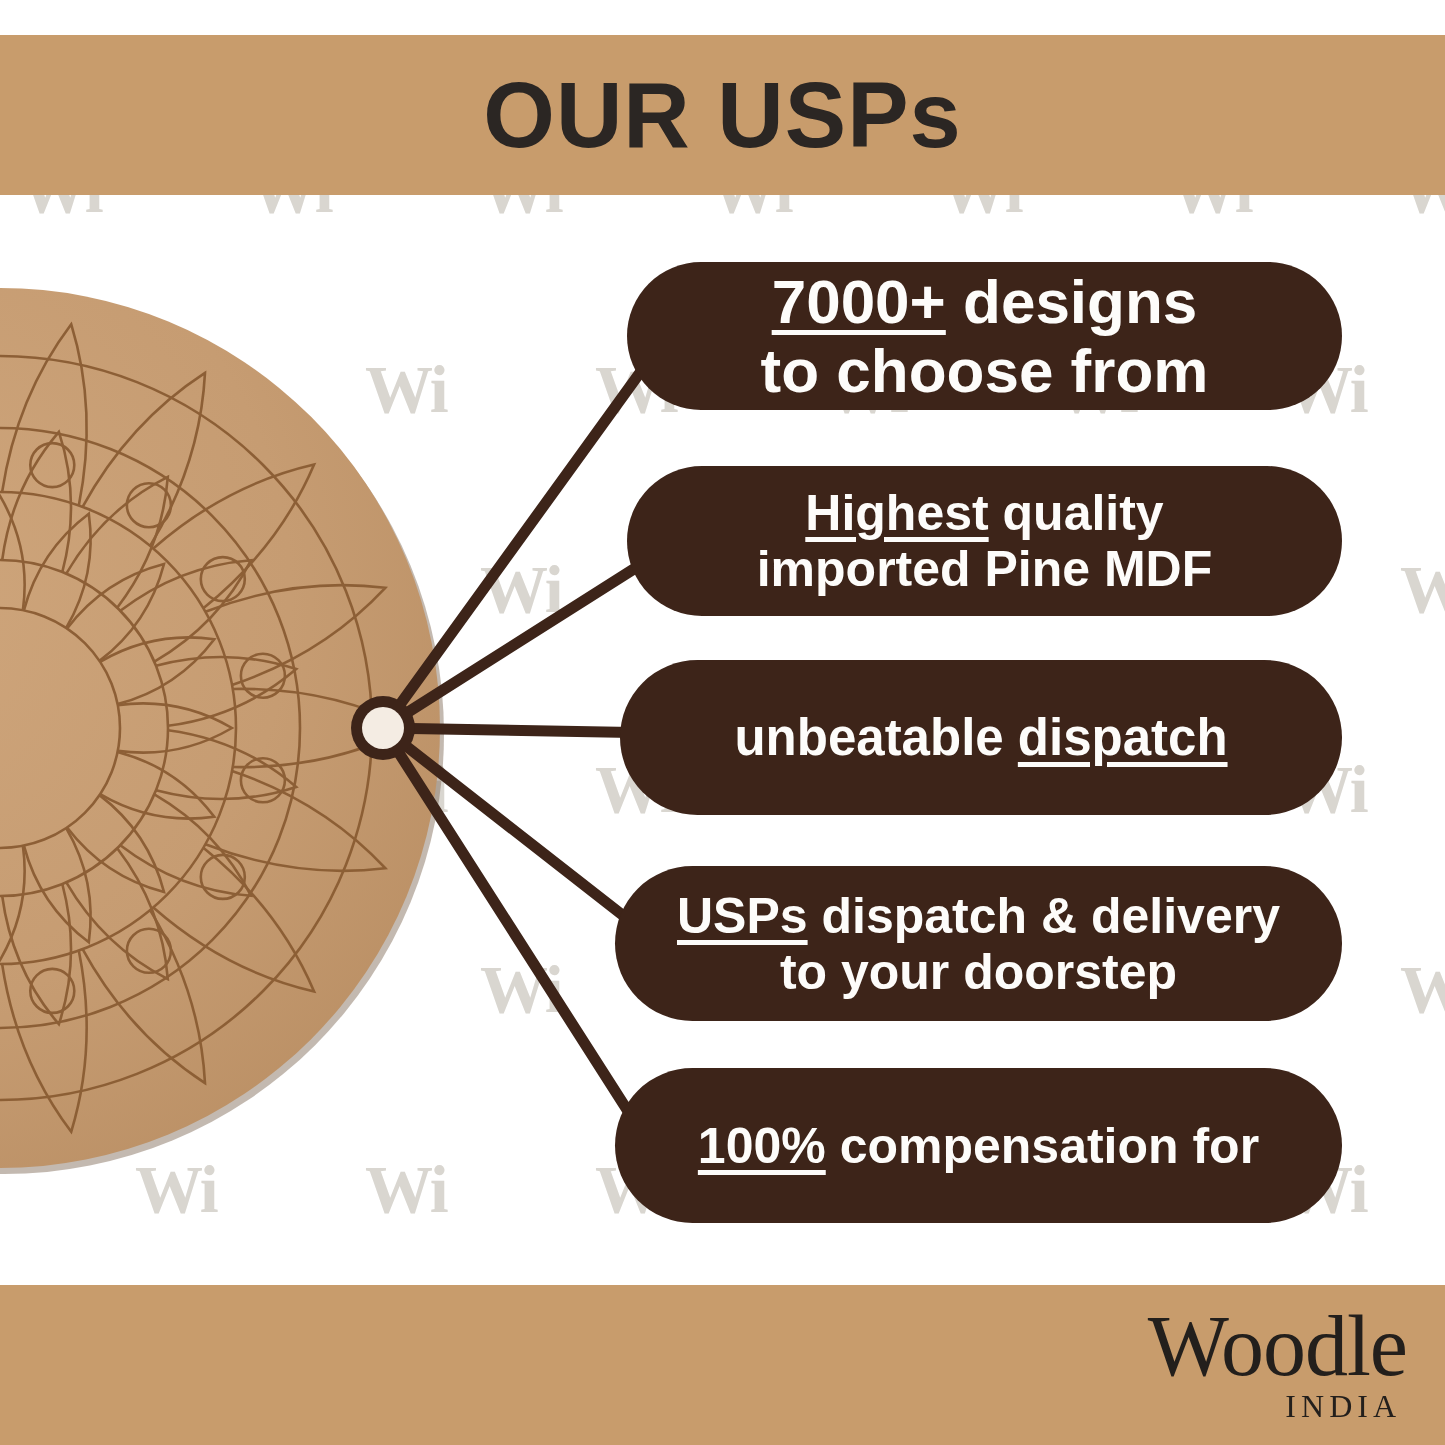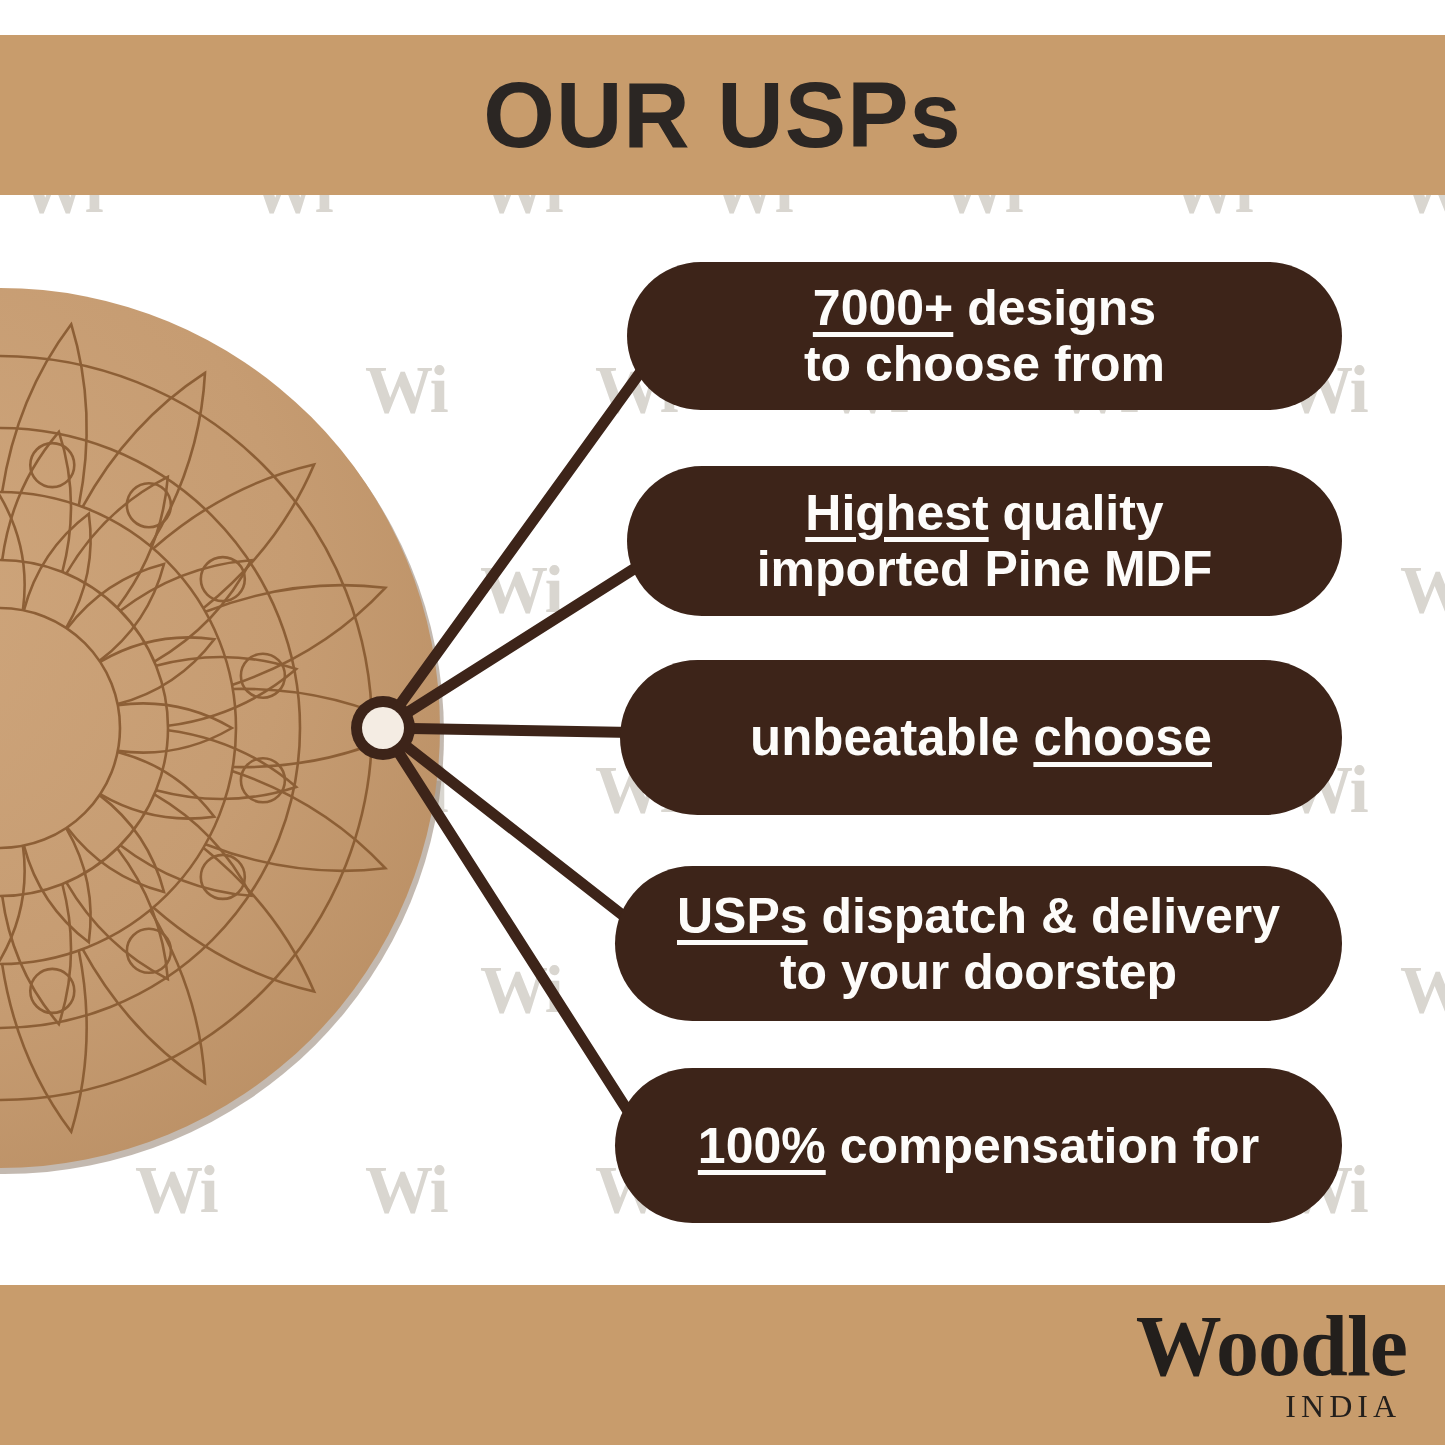--- a/index.html
+++ b/index.html
@@ -20,21 +20,21 @@
   
   .header-band{position:absolute;left:0;top:35px;width:1445px;height:160px;
       background:#c89c6c;z-index:4;display:flex;align-items:center;justify-content:center;}
   .header-title{font-size:92px;font-weight:800;color:#2b2623;letter-spacing:1px;
       font-family:"Liberation Sans", sans-serif;line-height:1;}
 
   
   .footer-band{position:absolute;left:0;top:1285px;width:1445px;height:160px;
       background:#c89c6c;z-index:4;}
   .logo-wrap{position:absolute;right:38px;top:18px;text-align:right;}
-  .logo-word{font-family:"Liberation Serif", serif;font-weight:700;font-size:86px;
+  .logo-word{font-family:"Liberation Serif", serif;font-weight:400;font-size:86px;
       color:#231f1c;line-height:1;letter-spacing:-1px;}
   .logo-sub{font-family:"Liberation Serif", serif;font-size:32px;color:#231f1c;
       letter-spacing:5px;line-height:1;margin-top:1px;margin-right:6px;}
 
   
   .graphics{position:absolute;left:0;top:0;width:1445px;height:1445px;z-index:2;}
 
   
   .pill{position:absolute;z-index:3;background:#3d2419;border-radius:999px;
       display:flex;align-items:center;justify-content:center;
@@ -205,36 +205,36 @@
 
     <circle cx="383" cy="728" r="32" fill="#3d2419"></circle>
     <circle cx="383" cy="728" r="21" fill="#f4ece3"></circle>
   </svg>
 
   <div class="header-band">
     <div class="header-title">OUR USPs</div>
   </div>
 
   <div class="pill" style="left:627px;top:262px;width:715px;height:148px;">
-    <div class="pill-text" style="font-size:50px;">
+    <div class="pill-text" style="font-size:62px;">
       <span class="pill-line"><span></span><span class="u">7000+</span><span> designs</span></span>
       <span class="pill-line"><span>to choose from</span><span class="u"></span><span></span></span>
     </div>
   </div>
 
   <div class="pill" style="left:627px;top:466px;width:715px;height:150px;">
     <div class="pill-text" style="font-size:50px;">
       <span class="pill-line"><span></span><span class="u">Highest</span><span> quality</span></span>
       <span class="pill-line"><span>imported Pine MDF</span><span class="u"></span><span></span></span>
     </div>
   </div>
 
   <div class="pill" style="left:620px;top:660px;width:722px;height:155px;">
     <div class="pill-text" style="font-size:51px;">
-      <span class="pill-line"><span>unbeatable </span><span class="u">choose</span><span></span></span>
+      <span class="pill-line"><span>unbeatable </span><span class="u">dispatch</span><span></span></span>
     </div>
   </div>
 
   <div class="pill" style="left:615px;top:866px;width:727px;height:155px;">
     <div class="pill-text" style="font-size:50px;">
       <span class="pill-line"><span></span><span class="u">USPs</span><span> dispatch &amp; delivery</span></span>
       <span class="pill-line"><span>to your doorstep</span><span class="u"></span><span></span></span>
     </div>
   </div>
 

